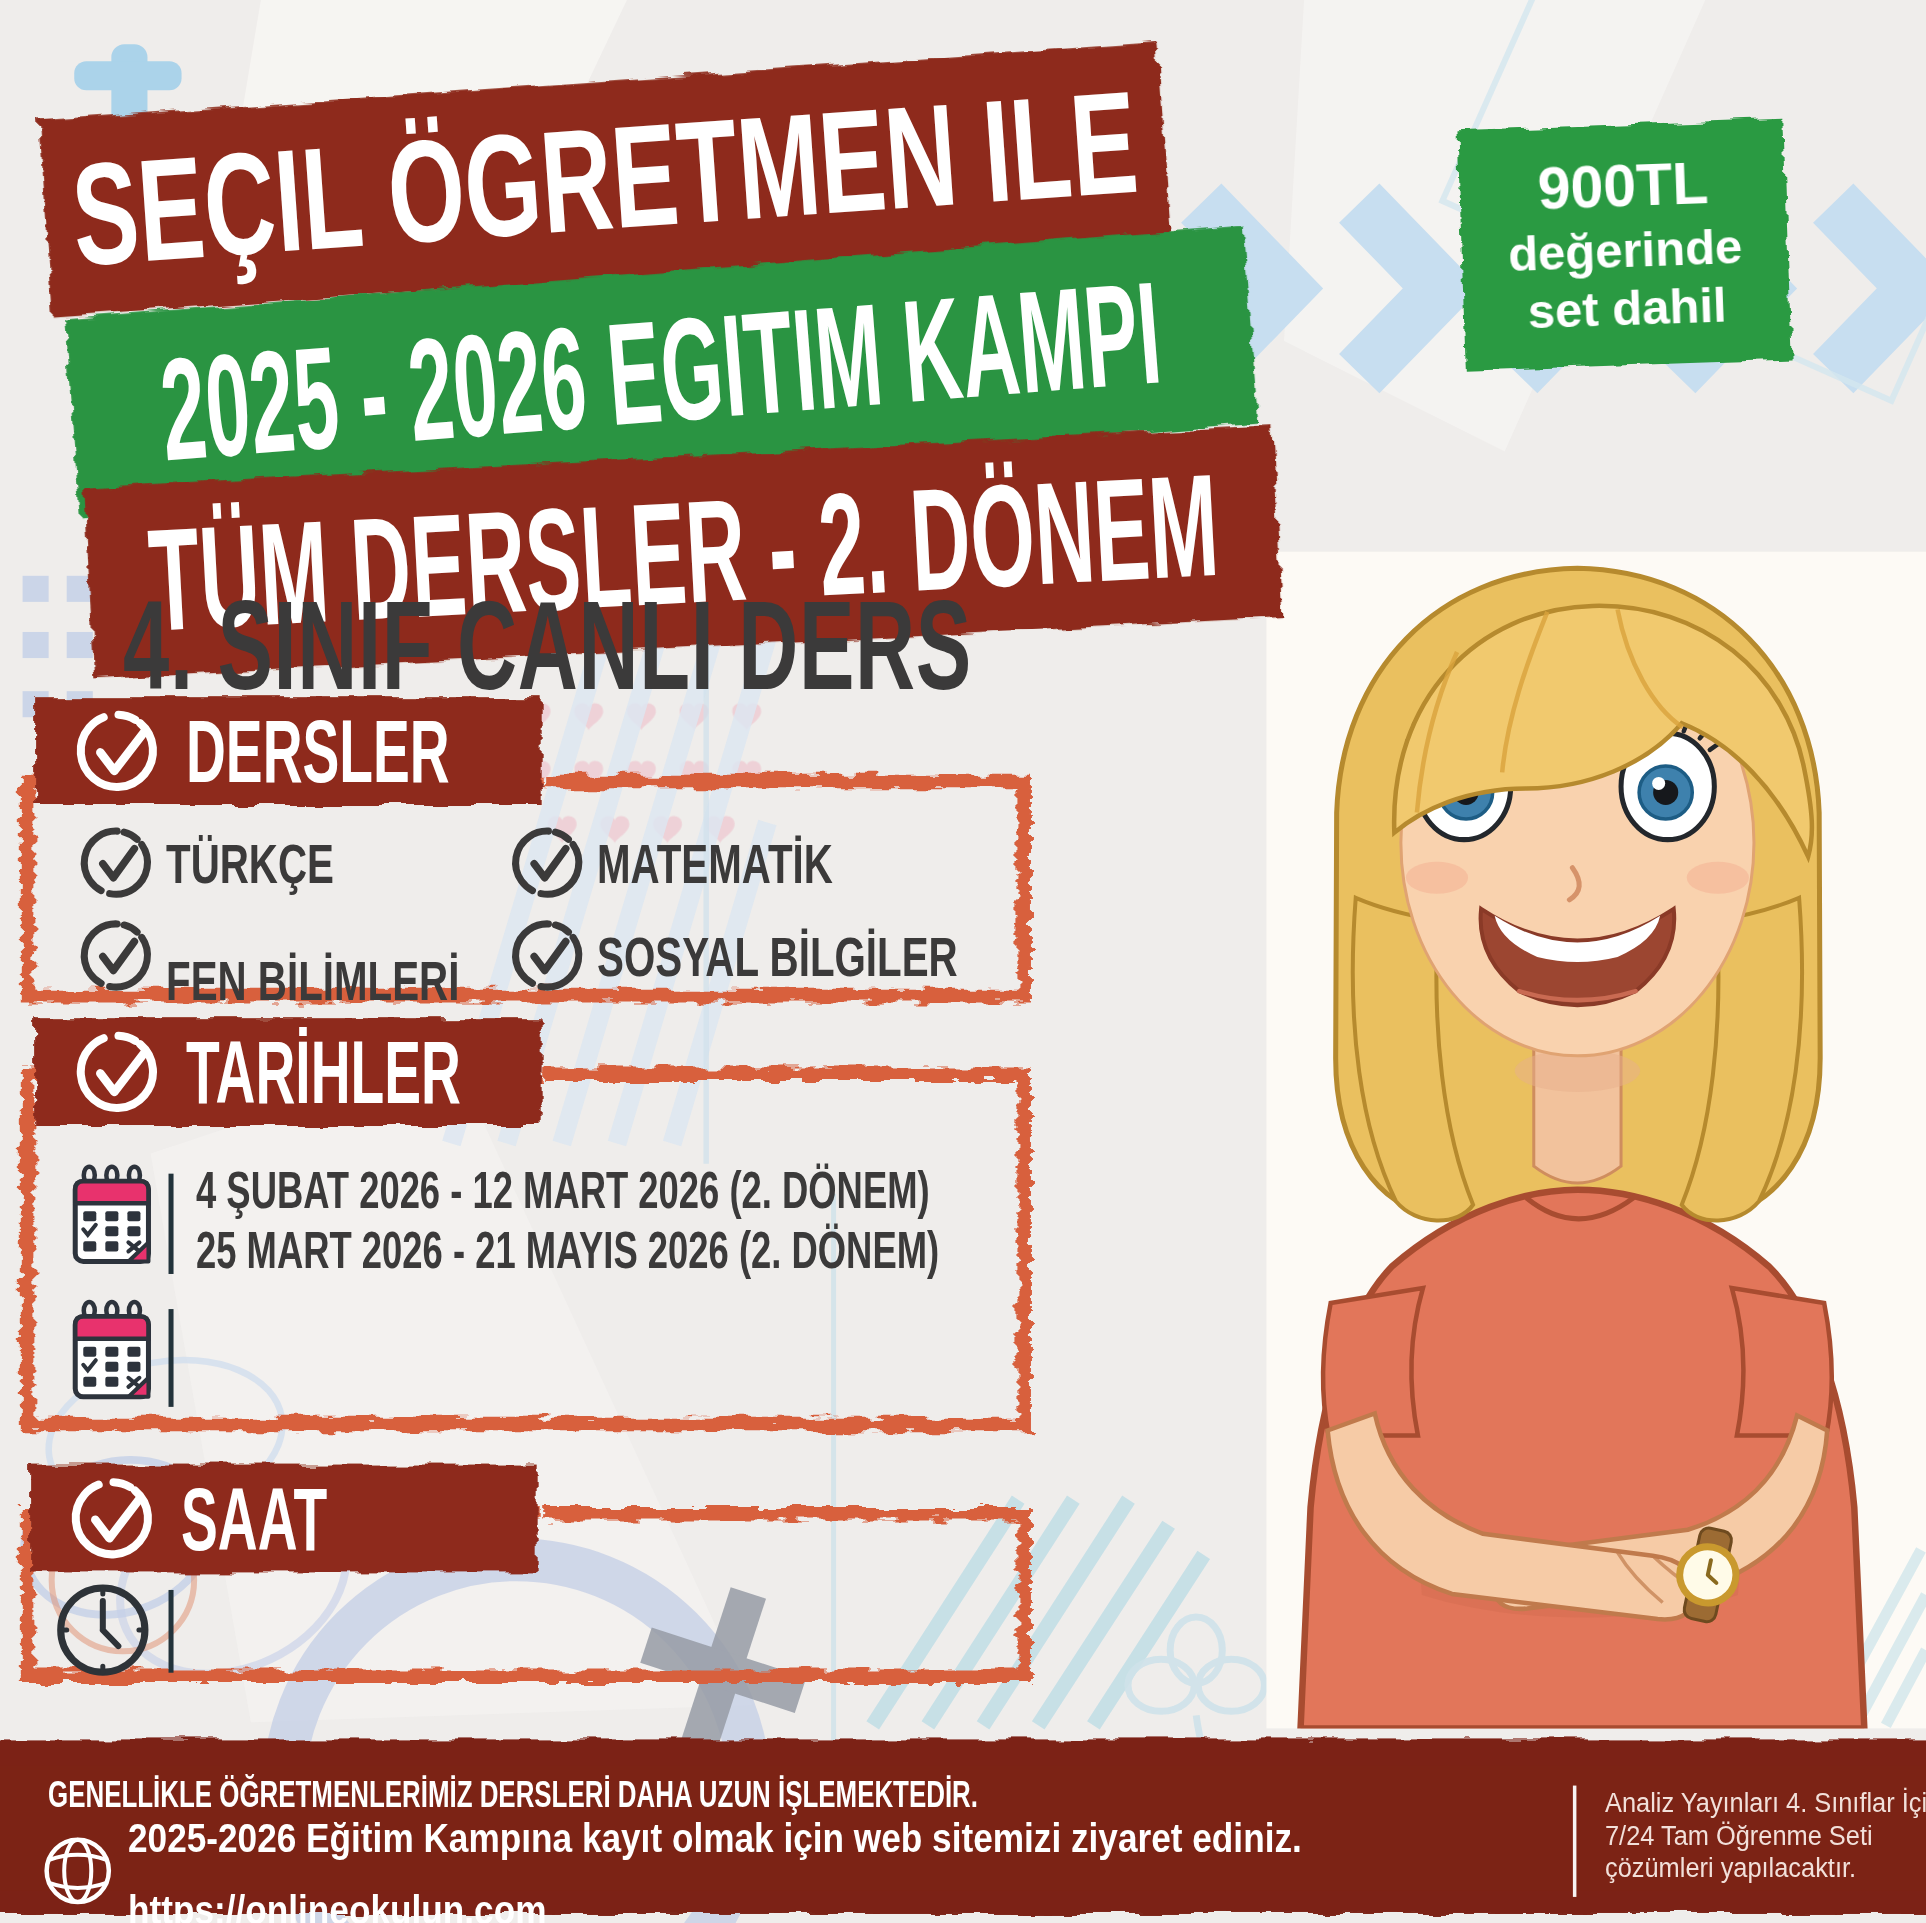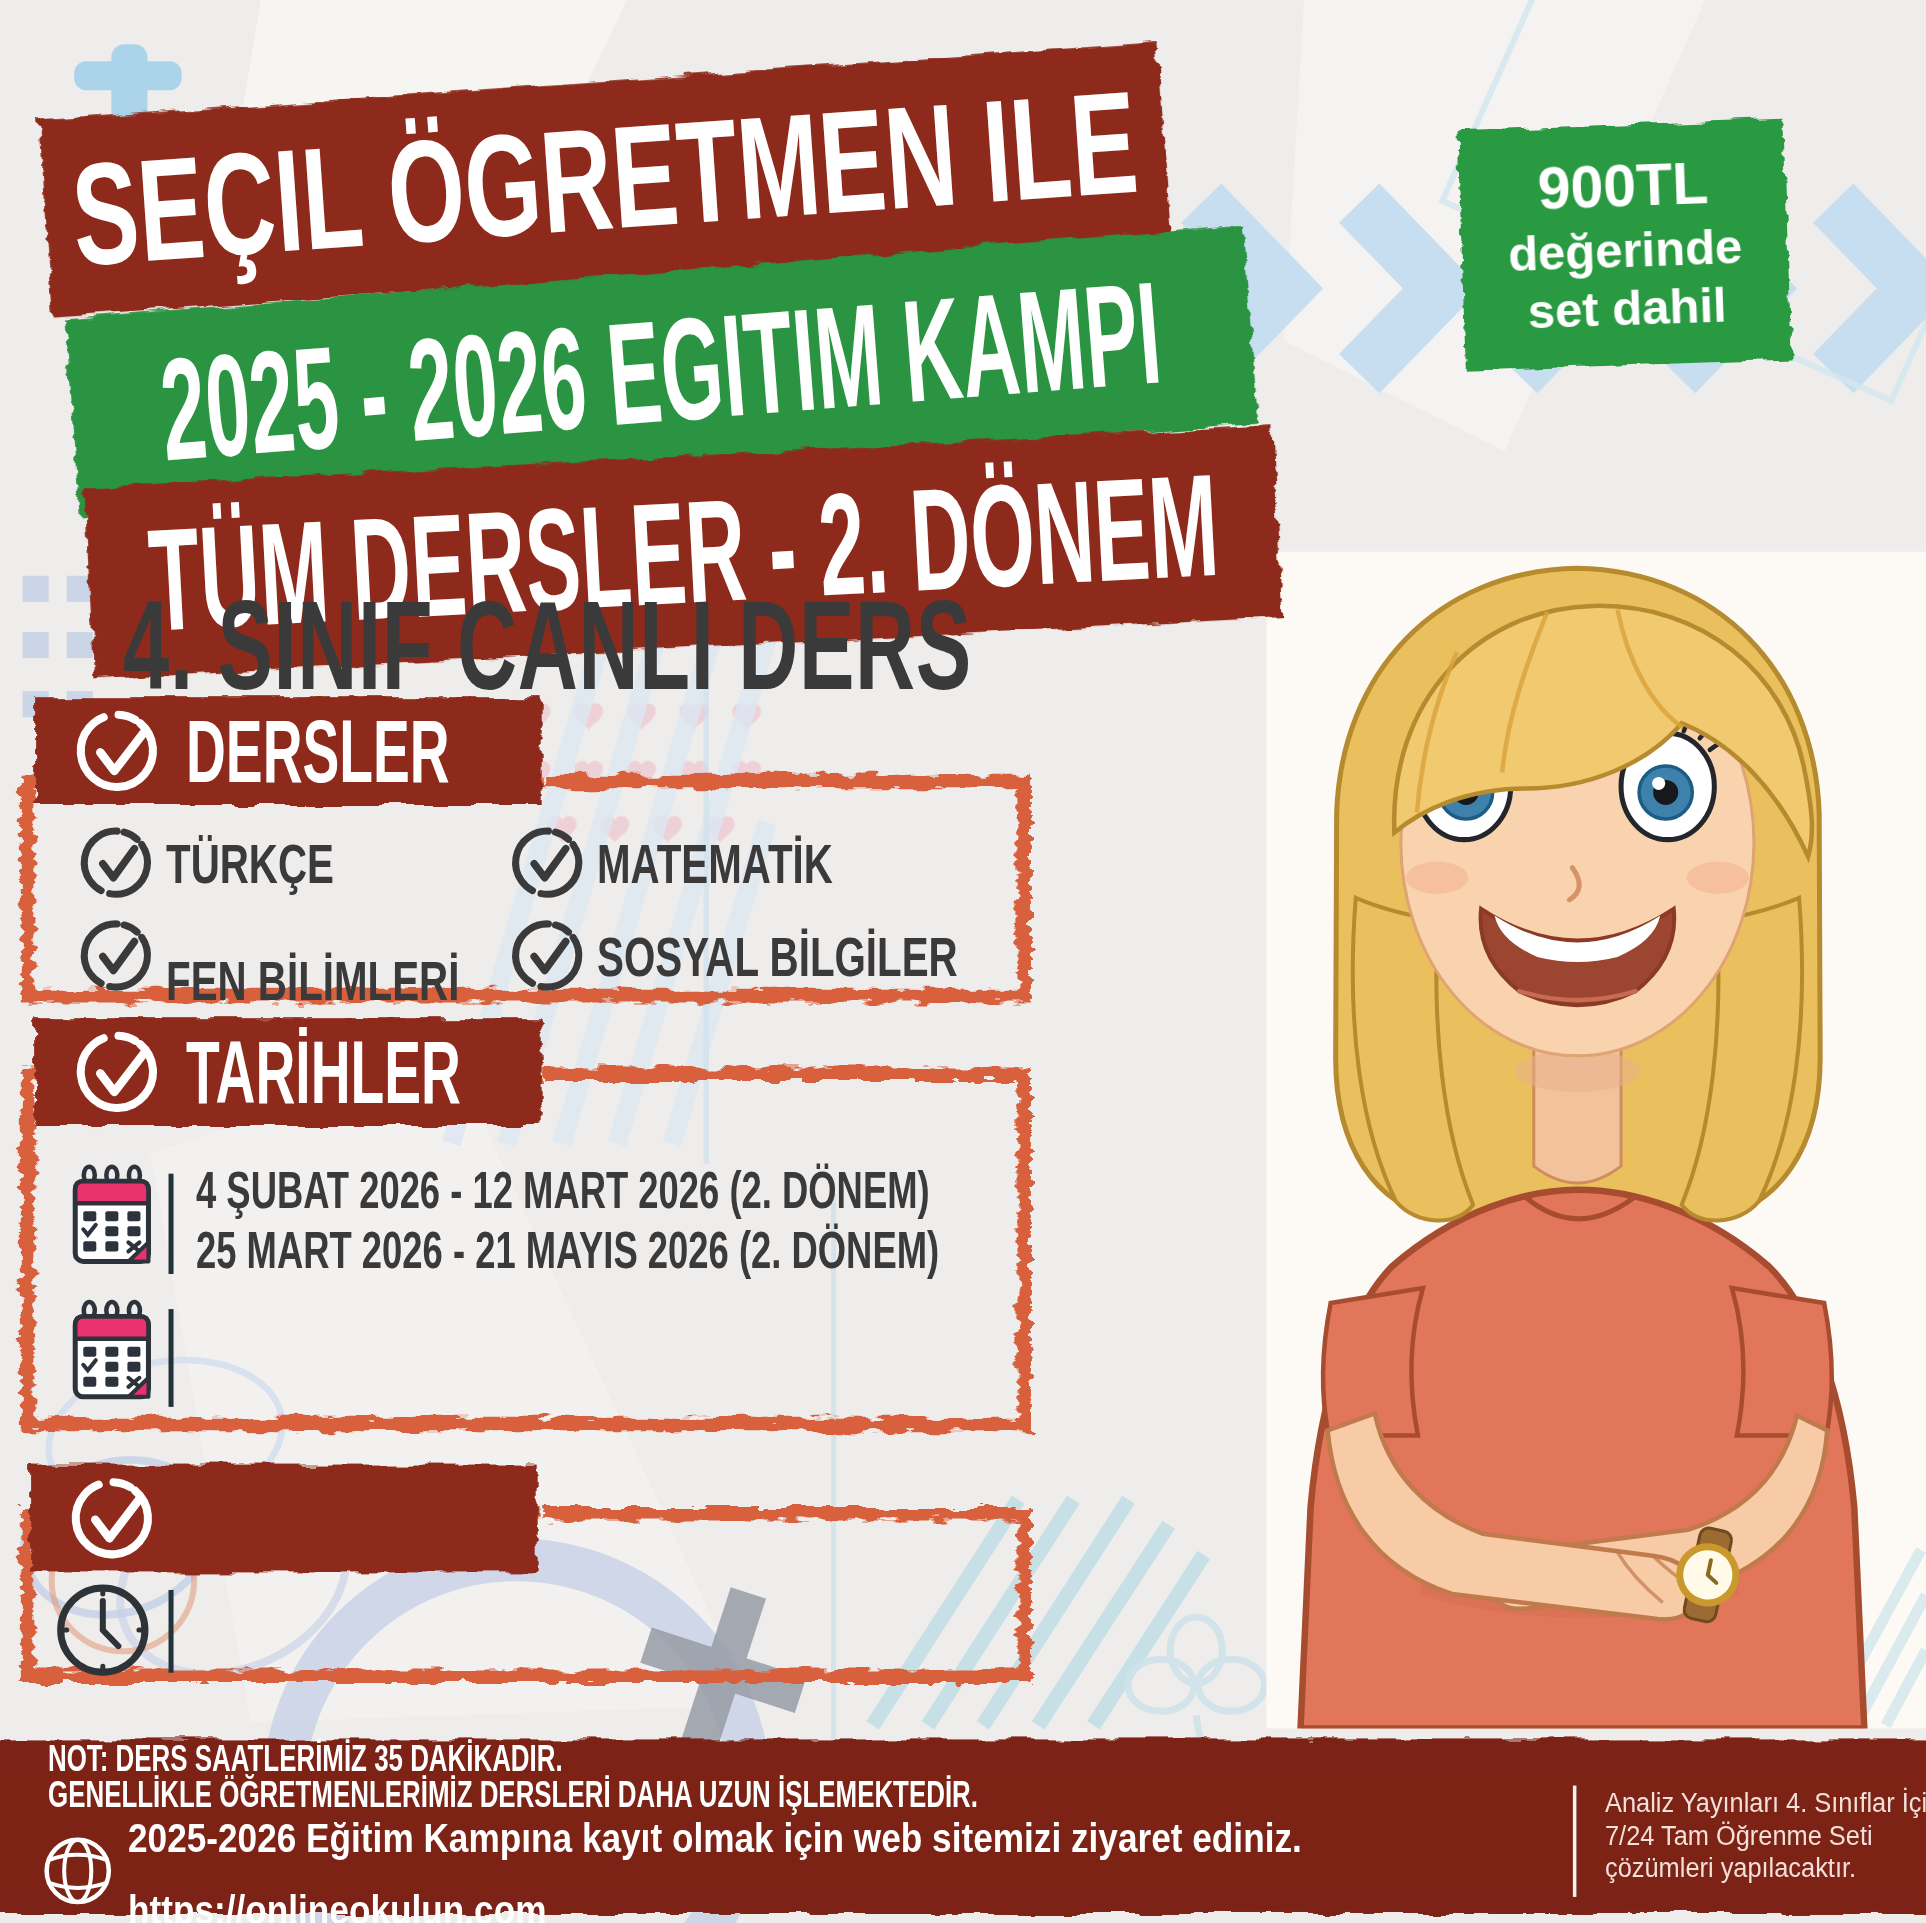--- a/index.html
+++ b/index.html
@@ -281,20 +281,23 @@
   <div class="txt" style="left:123px;top:598px;height:95px;">
     <span class="cond dark" style="font-size:126px;letter-spacing:1px;transform:scaleX(0.66);">4. SINIF CANLI DERS</span>
   </div>
 
   <div class="txt hdr-txt" style="left:186px;top:697px;height:108px;">
     <span class="cond" style="font-size:89px;transform:scaleX(0.62);">DERSLER</span>
   </div>
   <div class="txt hdr-txt" style="left:186px;top:1018px;height:108px;">
     <span class="cond" style="font-size:89px;transform:scaleX(0.62);">TARİHLER</span>
   </div>
+  <div class="txt hdr-txt" style="left:181px;top:1465px;height:108px;">
+    <span class="cond" style="font-size:89px;transform:scaleX(0.62);">SAAT</span>
+  </div>
 
   <div class="txt item-txt" style="left:166px;top:834px;height:58px;">
     <span class="cond" style="font-size:56px;transform:scaleX(0.72);">TÜRKÇE</span>
   </div>
   <div class="txt item-txt" style="left:597px;top:834px;height:58px;">
     <span class="cond" style="font-size:56px;transform:scaleX(0.72);">MATEMATİK</span>
   </div>
   <div class="txt item-txt" style="left:166px;top:927px;height:58px;margin-top:24px;">
     <span class="cond" style="font-size:56px;transform:scaleX(0.72);">FEN BİLİMLERİ</span>
   </div>
@@ -303,23 +306,20 @@
   </div>
 
   <div class="txt item-txt" style="left:196px;top:1163px;height:53px;">
     <span class="cond" style="font-size:52px;transform:scaleX(0.70);">4 ŞUBAT 2026 - 12 MART 2026 (2. DÖNEM)</span>
   </div>
   <div class="txt item-txt" style="left:196px;top:1223px;height:53px;">
     <span class="cond" style="font-size:52px;transform:scaleX(0.70);">25 MART 2026 - 21 MAYIS 2026 (2. DÖNEM)</span>
   </div>
 
 
-  <div class="txt foot" style="left:48px;top:1740px;height:37px;">
-    <span class="cond" style="font-size:37px;transform:scaleX(0.70);">NOT: DERS SAATLERİMİZ 35 DAKİKADIR.</span>
-  </div>
   <div class="txt foot" style="left:48px;top:1776px;height:37px;text-align:right;">
     <span class="cond" style="font-size:37px;transform:scaleX(0.70);">GENELLİKLE ÖĞRETMENLERİMİZ DERSLERİ DAHA UZUN İŞLEMEKTEDİR.</span>
   </div>
   <div class="txt foot" style="left:128px;top:1817px;height:42px;">
     <span class="cond" style="font-size:40px;transform:scaleX(0.88);">2025-2026 Eğitim Kampına kayıt olmak için web sitemizi ziyaret ediniz.</span>
   </div>
   <div class="txt foot" style="left:128px;top:1861px;height:42px;margin-top:28px;">
     <span class="cond" style="font-size:40px;transform:scaleX(0.88);">https://onlineokulun.com</span>
   </div>
   <div class="txt aside" style="left:1605px;top:1788px;height:30px;">

